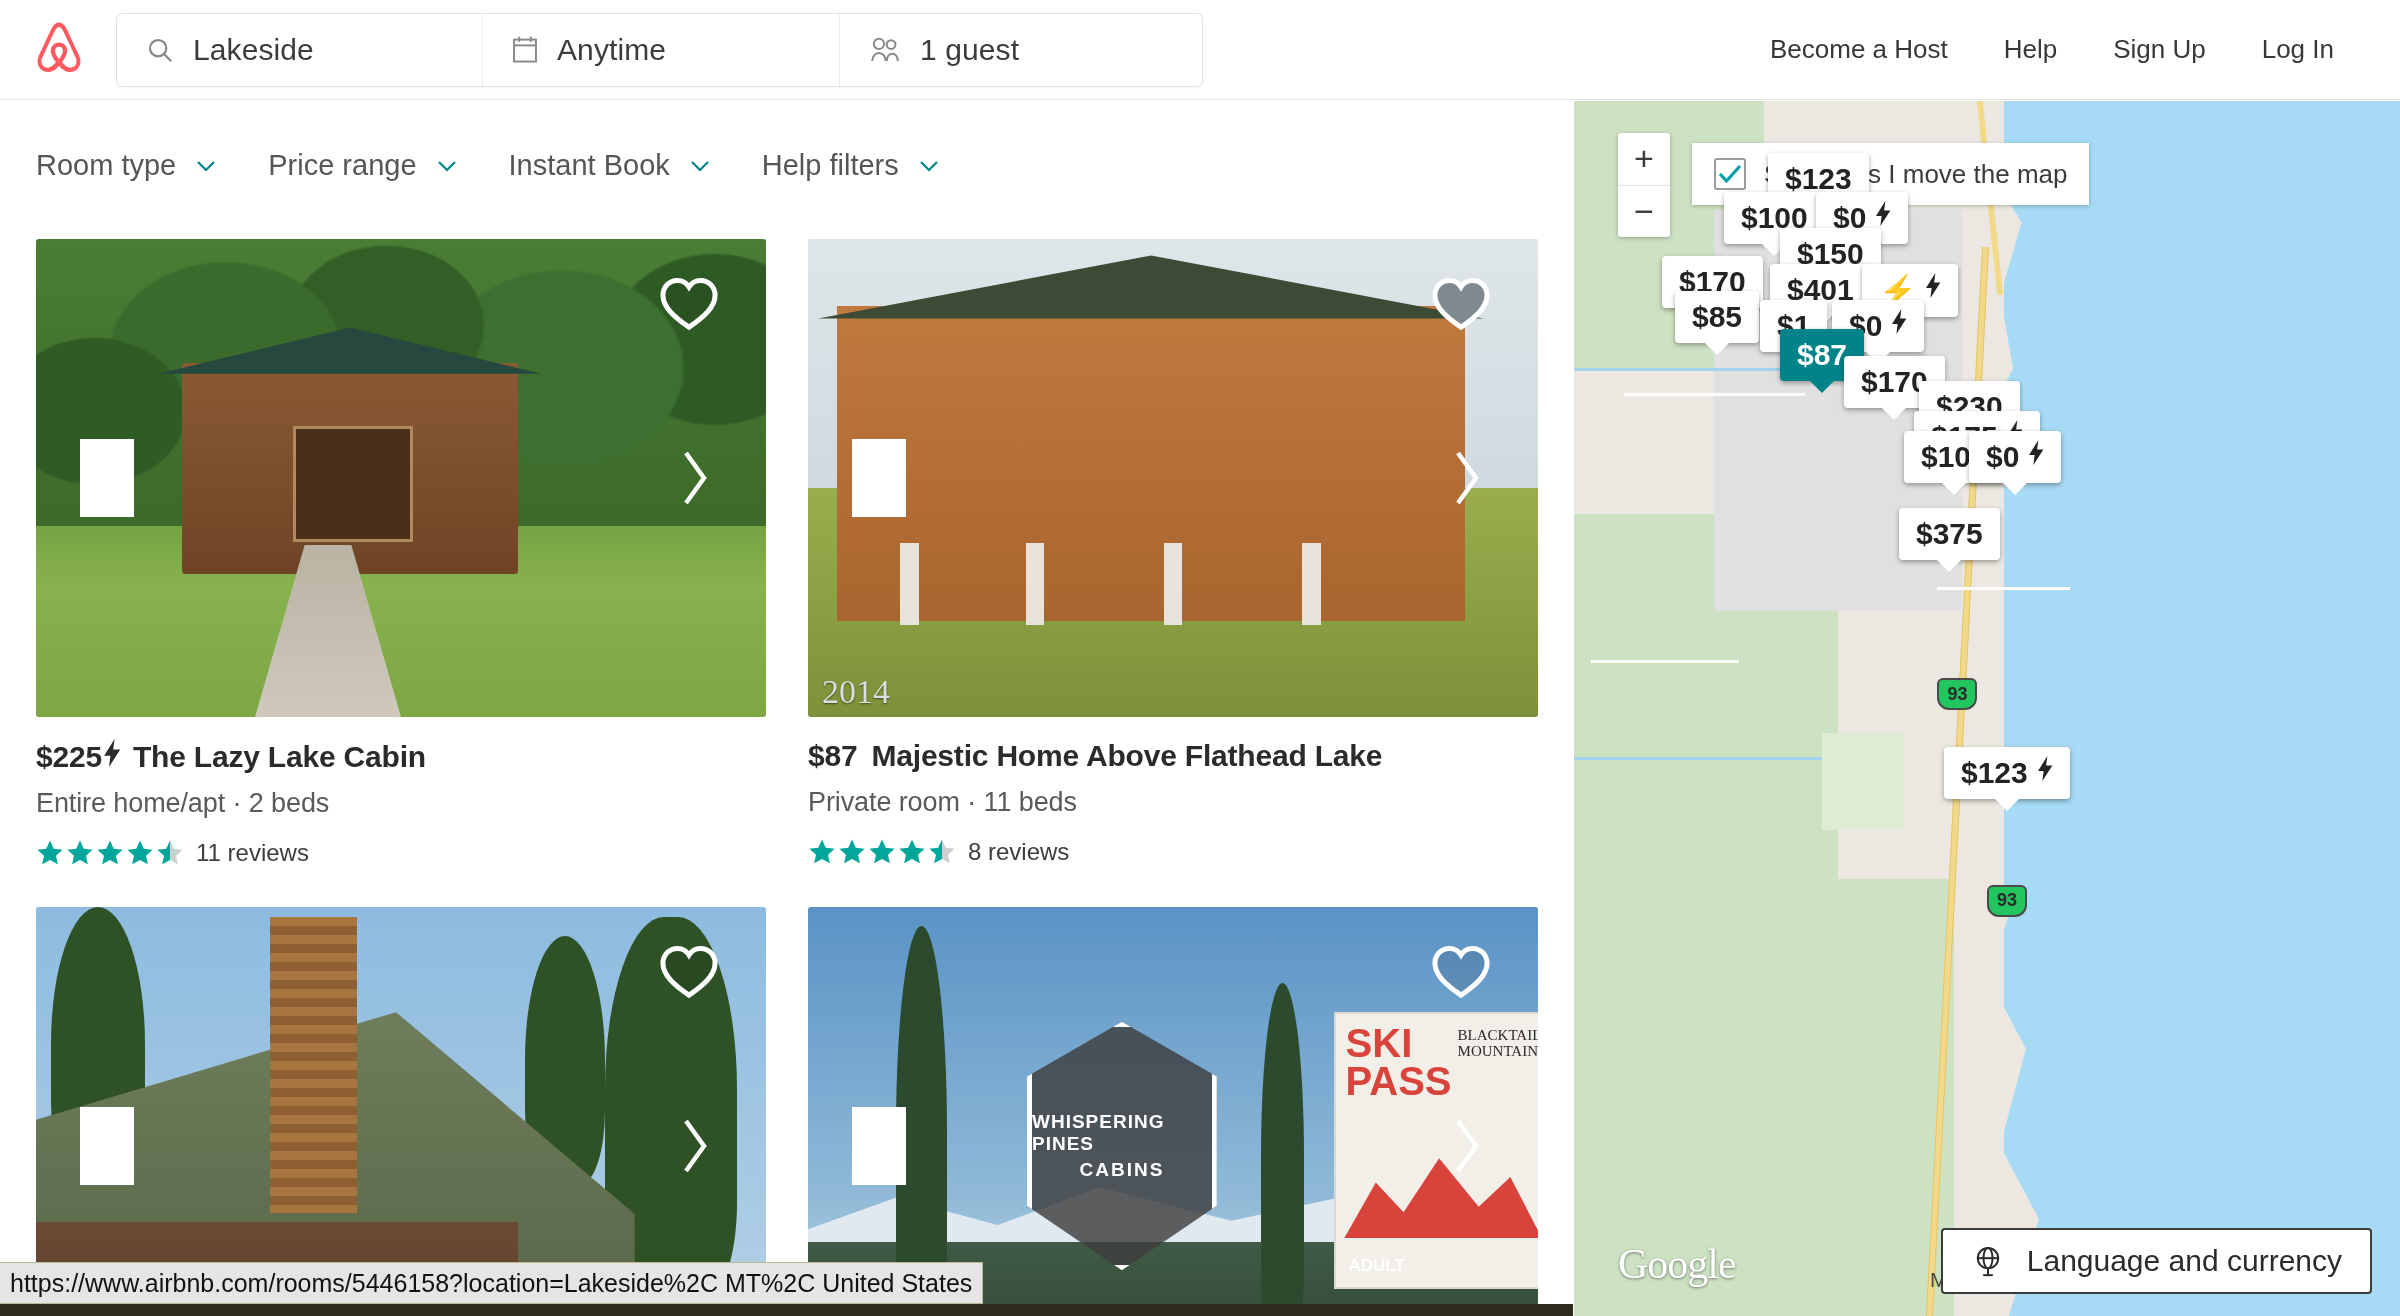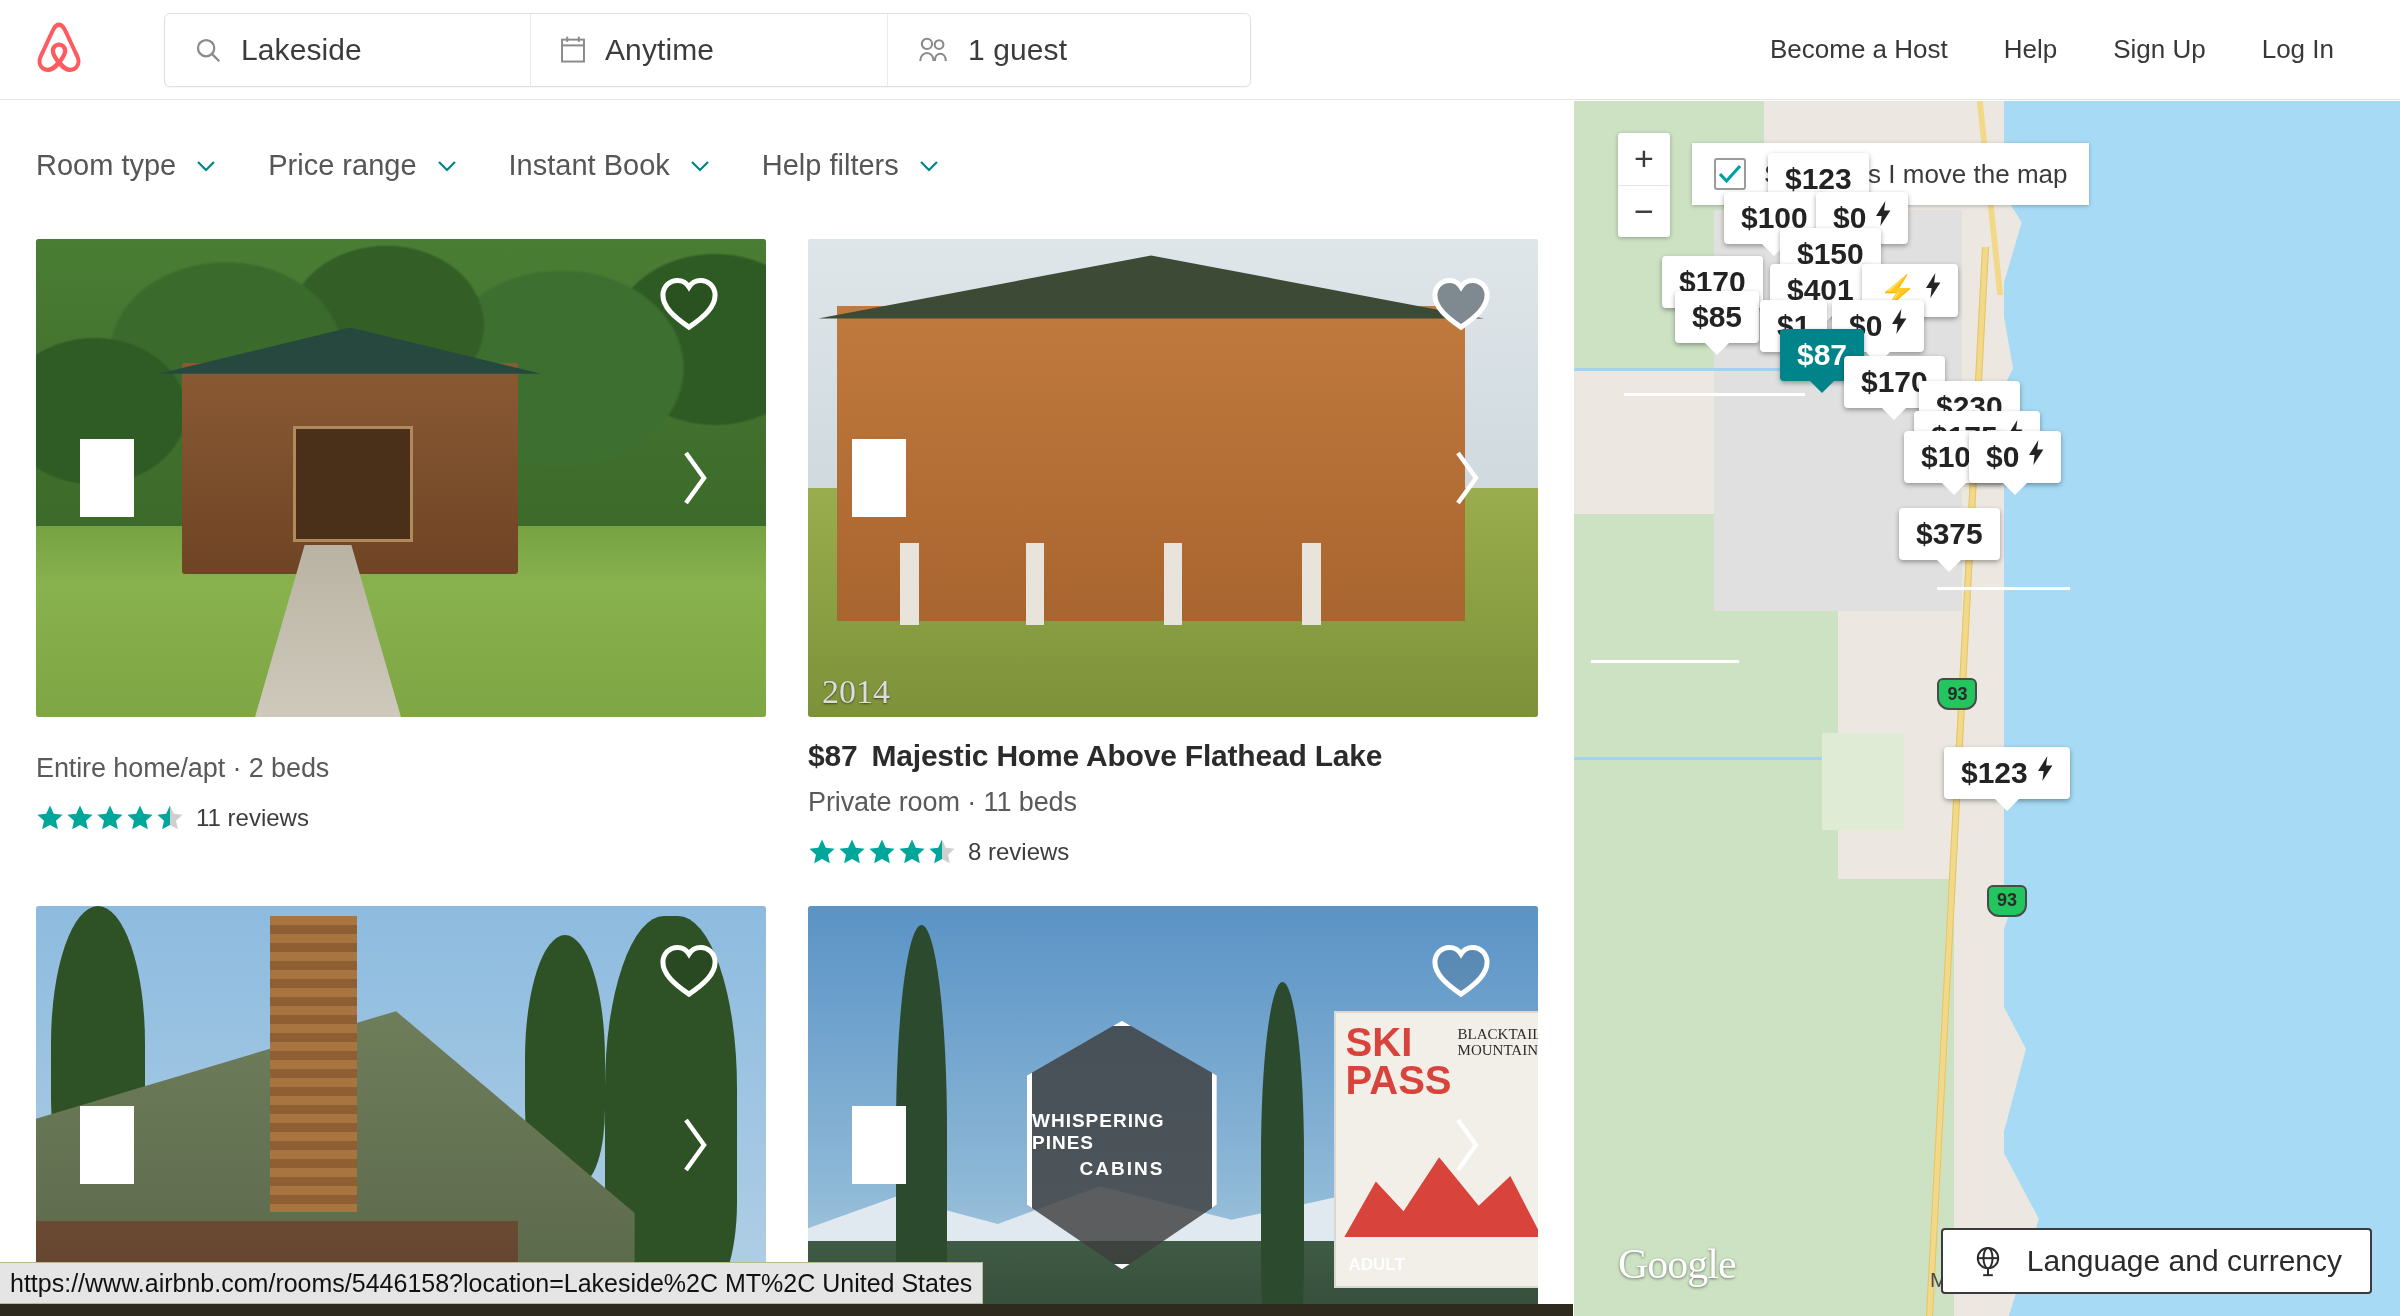--- a/index.html
+++ b/index.html
@@ -7,21 +7,21 @@
     width: 2400px; height: 1316px;
     font-family: "Liberation Sans", sans-serif;
     background: #ffffff; overflow: hidden;
   }
   .page { position: relative; width: 2400px; height: 1316px; background:#fff; }
 
   
   .header {
     position: absolute; top: 0; left: 0; width: 2400px; height: 100px;
     background: #fff; border-bottom: 1px solid #e4e4e4;
-    display: flex; align-items: center; gap: 48px;
+    display: flex; align-items: center;
   }
   .logo { margin-left: 30px; width: 58px; height: 62px; flex: none; }
 
   .searchbar {
     margin-left: 28px; width: 1087px; height: 74px;
     border: 1px solid #e0e0e0; border-radius: 6px; background: #fff;
     display: flex; align-items: stretch;
     box-shadow: 0 1px 2px rgba(0,0,0,.04);
   }
   .sb-field { display: flex; align-items: center; gap: 18px; padding: 0 28px; }
@@ -334,20 +334,27 @@
               <path d="M26 4 L8 29 L26 54" fill="none" stroke="#fff" stroke-width="4.5"></path>
               </svg>
           </div>
           <div class="arrow right">
             <svg width="34" height="58" viewBox="0 0 34 58">
               <path d="M8 4 L26 29 L8 54" fill="none" stroke="#fff" stroke-width="4.5"></path>
               </svg>
           </div>
         </div>
         <div class="meta">
+          <div class="title-row">
+            <span class="price">$225</span>
+            <svg class="bolt-inline" viewBox="0 0 12 20">
+              <path d="M7.5 0 L0 12 H4.5 L3.5 20 L11.5 7.5 H6.5 Z" fill="#2b2b2b"></path>
+              </svg>
+            <span class="ttl">The Lazy Lake Cabin</span>
+          </div>
           <div class="subtitle">Entire home/apt · 2 beds</div>
           <div class="review-row">
             <span class="stars">
               <svg width="28" height="28" viewBox="0 0 20 20">
                   <path d="M10 1l2.7 5.9 6.3.7-4.7 4.3 1.3 6.2L10 15l-5.6 3.1 1.3-6.2L1 7.6l6.3-.7z" fill="#00a699"></path>
                 </svg>
               <svg width="28" height="28" viewBox="0 0 20 20">
                   <path d="M10 1l2.7 5.9 6.3.7-4.7 4.3 1.3 6.2L10 15l-5.6 3.1 1.3-6.2L1 7.6l6.3-.7z" fill="#00a699"></path>
                 </svg>
               <svg width="28" height="28" viewBox="0 0 20 20">

